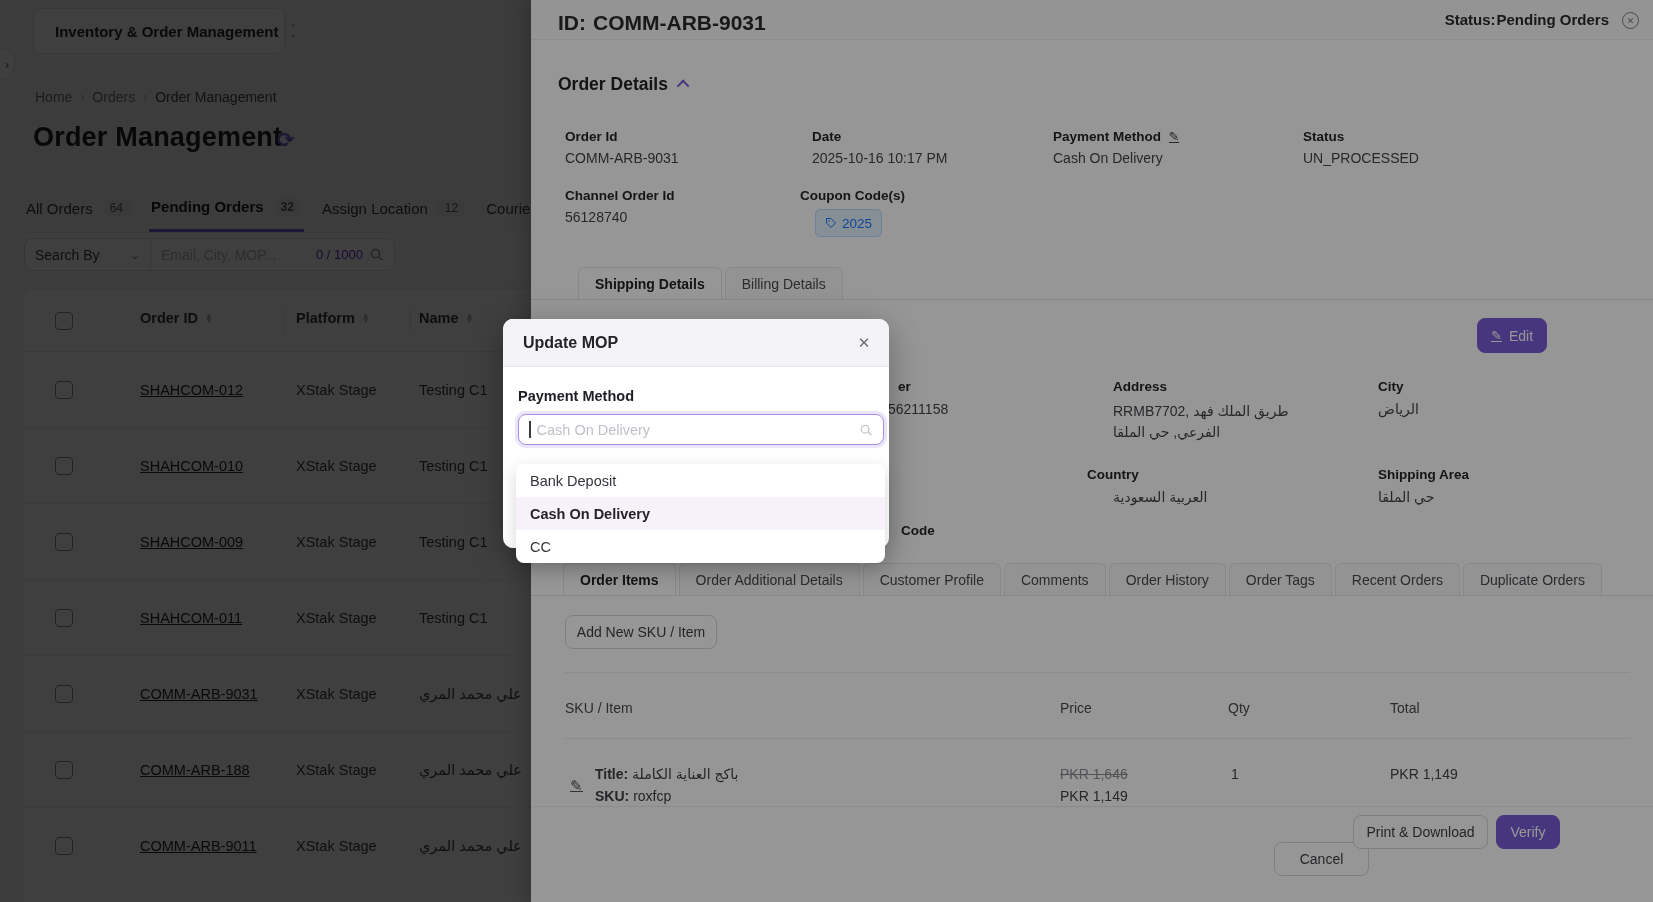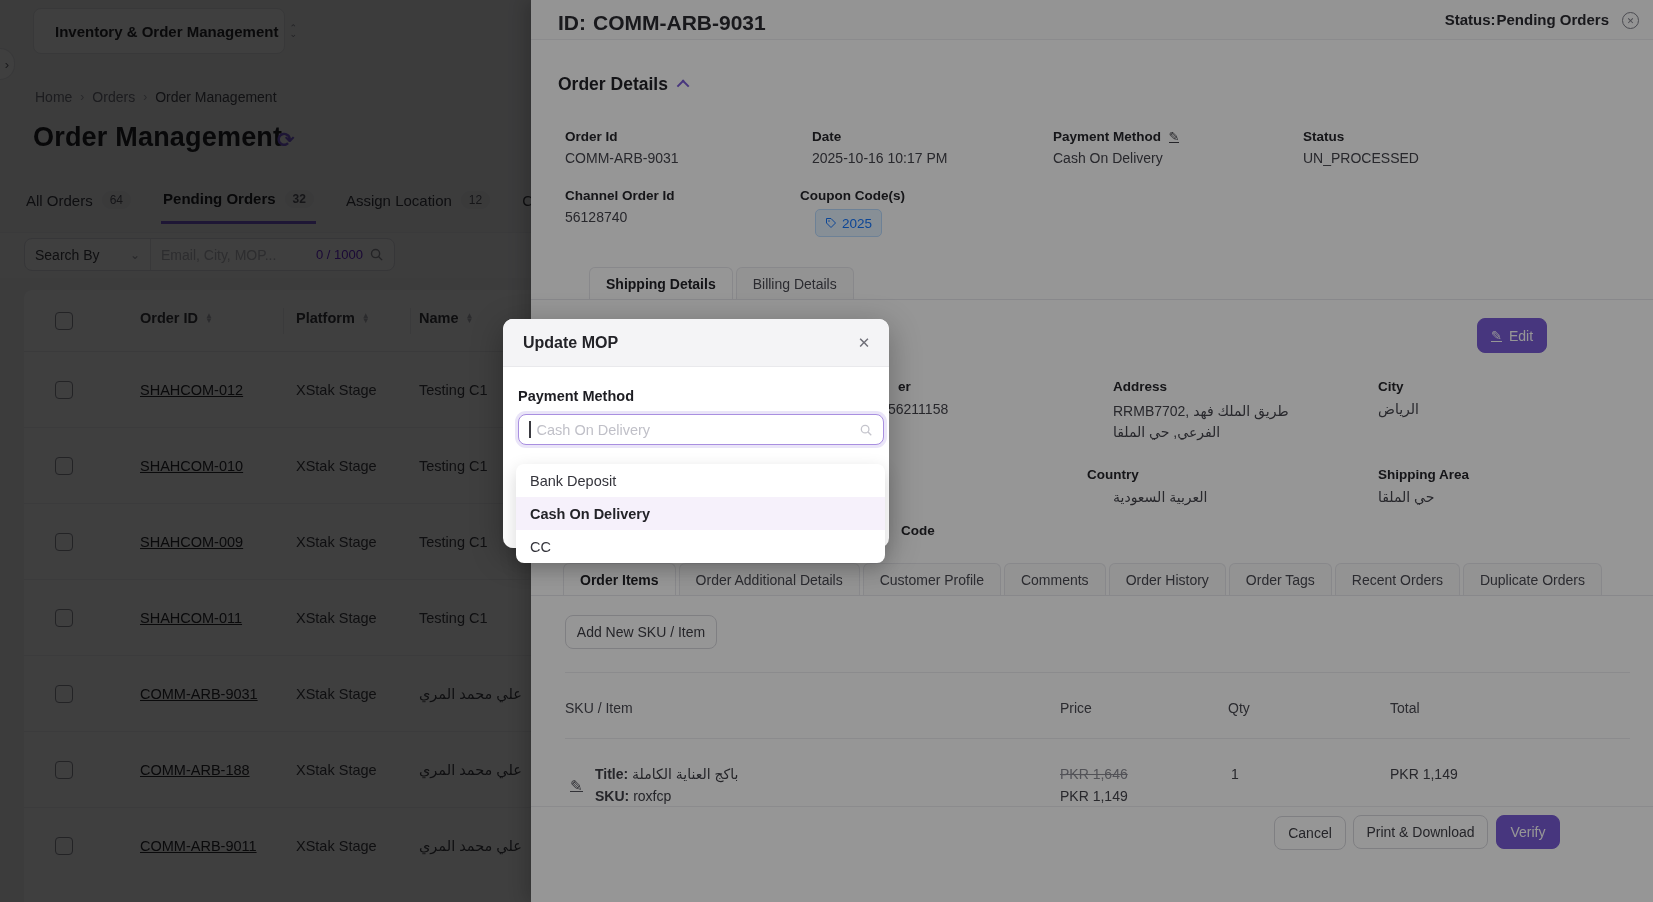--- a/index.html
+++ b/index.html
@@ -19,21 +19,21 @@
         border-radius:8px;display:flex;align-items:center;gap:9px;padding:0 12px;}
   .chip-label{font-size:15px;font-weight:700;color:#2c2c31;white-space:nowrap;}
   .updown{display:inline-flex;flex-direction:column;line-height:6px;font-size:9px;color:#8a8a93;margin-left:2px;}
   .edge-handle{position:absolute;left:0;top:48px;width:15px;height:32px;background:#fff;border:1px solid #e2e2e7;border-left:none;
         border-radius:0 16px 16px 0;display:flex;align-items:center;justify-content:center;color:#6b6b74;font-size:13px;}
   .crumbs{position:absolute;left:35px;top:89px;font-size:14px;color:#74747e;display:flex;gap:8px;align-items:center;}
   .crumbs .sep{color:#a3a3ac;font-size:12px;}
   .crumb-last{color:#4a4a52;}
   .page-title{position:absolute;left:33px;top:122px;font-size:27px;font-weight:700;color:#232328;letter-spacing:.2px;}
   .refresh{position:absolute;left:277px;top:128px;font-size:21px;color:#7a5cd6;font-weight:700;}
-  .tabs{position:absolute;left:24px;top:186px;display:flex;gap:28px;height:38px;}
+  .tabs{position:absolute;left:24px;top:194px;display:flex;gap:16px;height:38px;}
   .tab{display:flex;align-items:center;gap:9px;font-size:15px;color:#3c3c44;padding:0 2px 10px 2px;}
   .tab.active{font-weight:700;color:#232328;border-bottom:3px solid #7a5cd6;}
   .count-badge{background:#ececef;border-radius:10px;font-size:12px;color:#5b5b64;padding:2px 8px;}
   .filterbar{position:absolute;left:0;top:232px;width:100%;height:46px;background:#f7f7f9;border-top:1px solid #ececf0;}
   .searchgroup{position:absolute;left:24px;top:238px;width:371px;height:33px;background:#fff;border:1px solid #dcdce2;
         border-radius:8px;display:flex;align-items:center;}
   .searchby{display:flex;align-items:center;justify-content:space-between;width:126px;padding:0 10px;height:100%;
         border-right:1px solid #e4e4e9;font-size:14px;color:#3f3f46;}
   .searchby .chev{color:#a1a1aa;font-size:12px;}
   .searchinput{flex:1;display:flex;align-items:center;gap:6px;padding:0 10px;}
@@ -269,21 +269,21 @@
     <span class="val abs" style="left:34px;top:209px;">56128740</span>
     <span class="lbl abs" style="left:269px;top:188px;">Coupon Code(s)</span>
     <span class="tag-pill">
       <svg width="12" height="12" viewBox="0 0 24 24" fill="none" stroke="#1677ff" stroke-width="2">
         <path d="M3 12V3h9l9 9-9 9z"></path>
           <circle cx="8" cy="8" r="1.6" fill="#1677ff" stroke="none"></circle>
       </svg>
       <span>2025</span>
     </span>
 
-    <div class="abs" style="left:34px;top:267px;display:flex;padding-left:24px;">
+    <div class="abs" style="left:23px;top:267px;display:flex;padding-left:24px;">
       <div class="atab active">Shipping Details</div>
       <div class="atab">Billing Details</div>
     </div>
     <div class="tabline" style="top:299px;"></div>
 
     <div class="btn btn-primary abs" style="left:946px;top:318px;width:70px;height:35px;">
       <span class="pencil" style="color:#fff;border-color:#fff;">✎</span>
       <span>Edit</span>
     </div>
 
@@ -329,21 +329,21 @@
       <span class="abs" style="left:64px;top:788px;font-size:14px;">
         <b>SKU:</b>&nbsp;<span>roxfcp</span>
       </span>
       <span class="val strike abs" style="left:529px;top:766px;">PKR 1,646</span>
       <span class="val abs" style="left:529px;top:788px;">PKR 1,149</span>
       <span class="val abs" style="left:700px;top:766px;">1</span>
       <span class="val abs" style="left:859px;top:766px;">PKR 1,149</span>
     </div>
 
     <div class="divider" style="left:0;top:806px;width:1122px;"></div>
-    <div class="btn abs" style="left:743px;top:816px;width:72px;height:34px;">Cancel</div>
+    <div class="btn abs" style="left:743px;top:842px;width:95px;height:34px;">Cancel</div>
     <div class="btn abs" style="left:822px;top:815px;width:135px;height:34px;">Print &amp; Download</div>
     <div class="btn btn-primary abs" style="left:965px;top:815px;width:64px;height:34px;">Verify</div>
   </div>
 
   <div class="mask mask-modal"></div>
 
   <div class="modal">
     <div class="m-head">
       <span class="m-title">Update MOP</span>
     </div>

